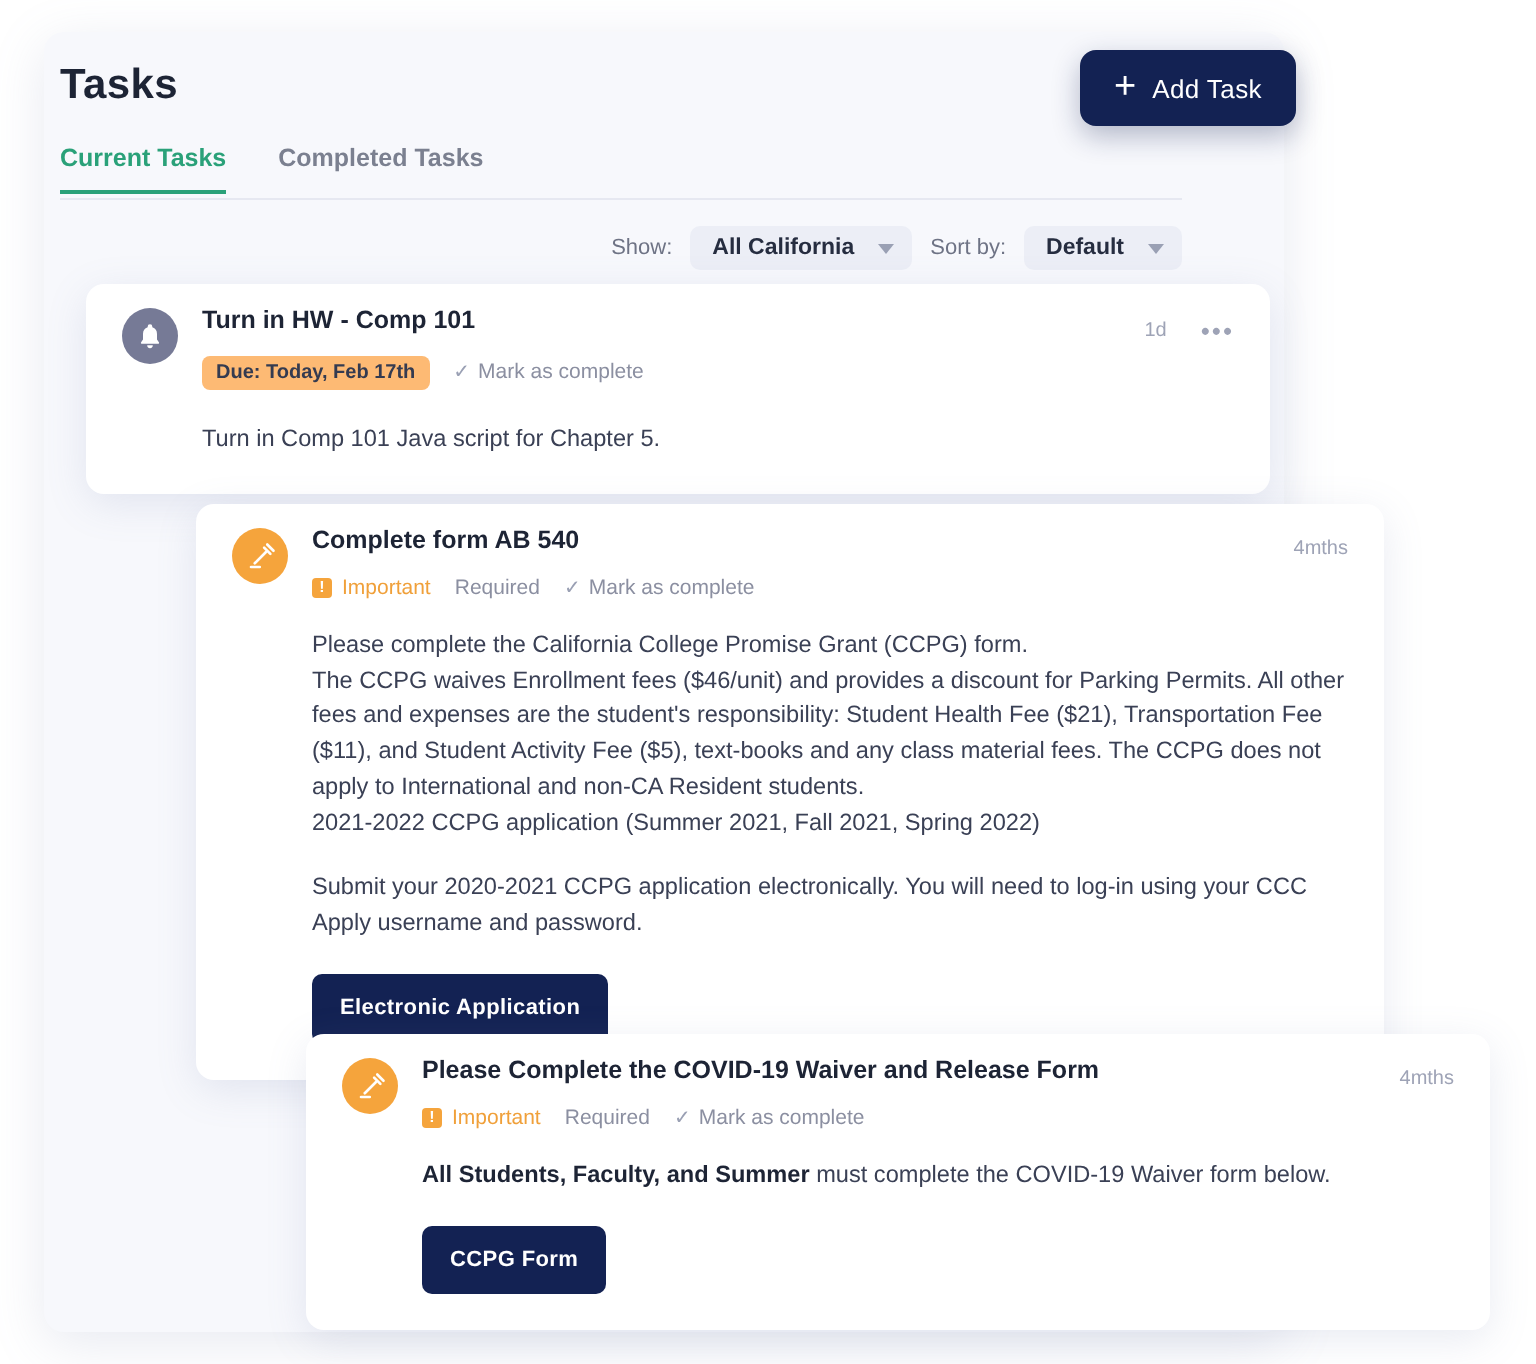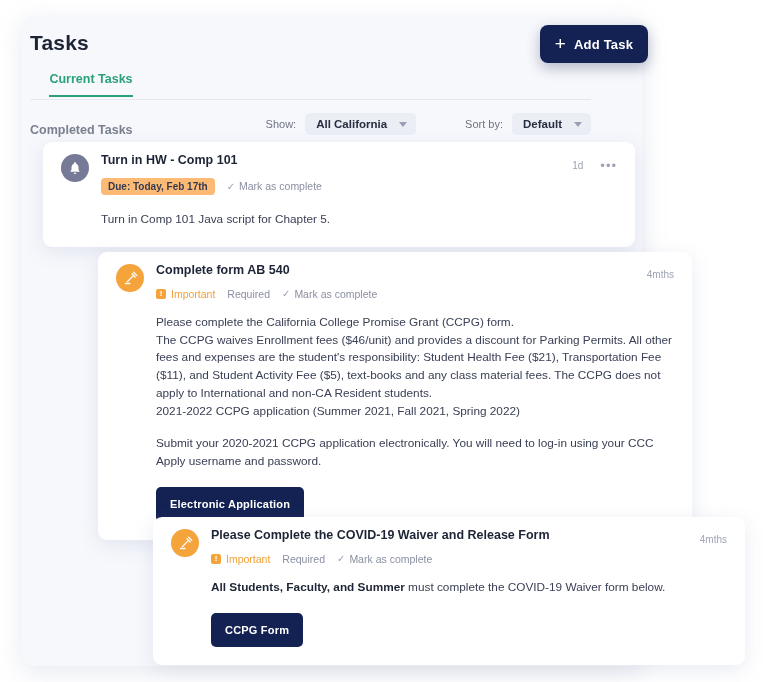--- a/index.html
+++ b/index.html
@@ -35,27 +35,27 @@
     display: flex; align-items: center; justify-content: center;
     gap: 8px;
     box-shadow: 0 5px 14px rgba(19,34,83,0.30);
     cursor: pointer;
   }
   .add-task-btn .plus {
     color: #fff; font-size: 19px; font-weight: 300; line-height: 1;
     margin-top: -2px;
   }
   .add-task-btn .lbl {
-    color: #fff; font-size: 13px; font-weight: bold; letter-spacing: .2px;
+    color: #fff; font-size: 13px; font-weight: normal; letter-spacing: .2px;
   }
 
   
   .tabs {
     position: absolute; left: 30px; top: 72px;
-    display: flex; align-items: flex-end; gap: 26px; flex-direction: column;
+    display: flex; align-items: flex-end; gap: 26px;
   }
   .tab {
     font-size: 12.5px; font-weight: bold;
     padding-bottom: 9px;
     cursor: pointer;
     color: #7b8090;
     border-bottom: 2.5px solid transparent;
   }
   .tab.active { color: #2aa179; border-bottom-color: #2aa179; }
   .tabs-rule {
@@ -63,21 +63,21 @@
     width: 561px; height: 1px; background: #e6e8f1;
   }
 
   
   .filters {
     position: absolute; left: 30px; top: 112px;
     width: 561px; height: 24px;
     display: flex; align-items: center; justify-content: flex-end;
     gap: 9px;
   }
-  .filter-label { font-size: 11px; color: #6e7385; margin-left: 40px; }
+  .filter-label { font-size: 11px; color: #6e7385; }
   .select {
     display: flex; align-items: center; gap: 12px;
     background: #eceef6;
     border-radius: 5px;
     padding: 5px 9px 5px 11px;
     cursor: pointer;
   }
   .select .val { font-size: 11.5px; font-weight: bold; color: #262d40; }
   .caret {
     width: 0; height: 0;

